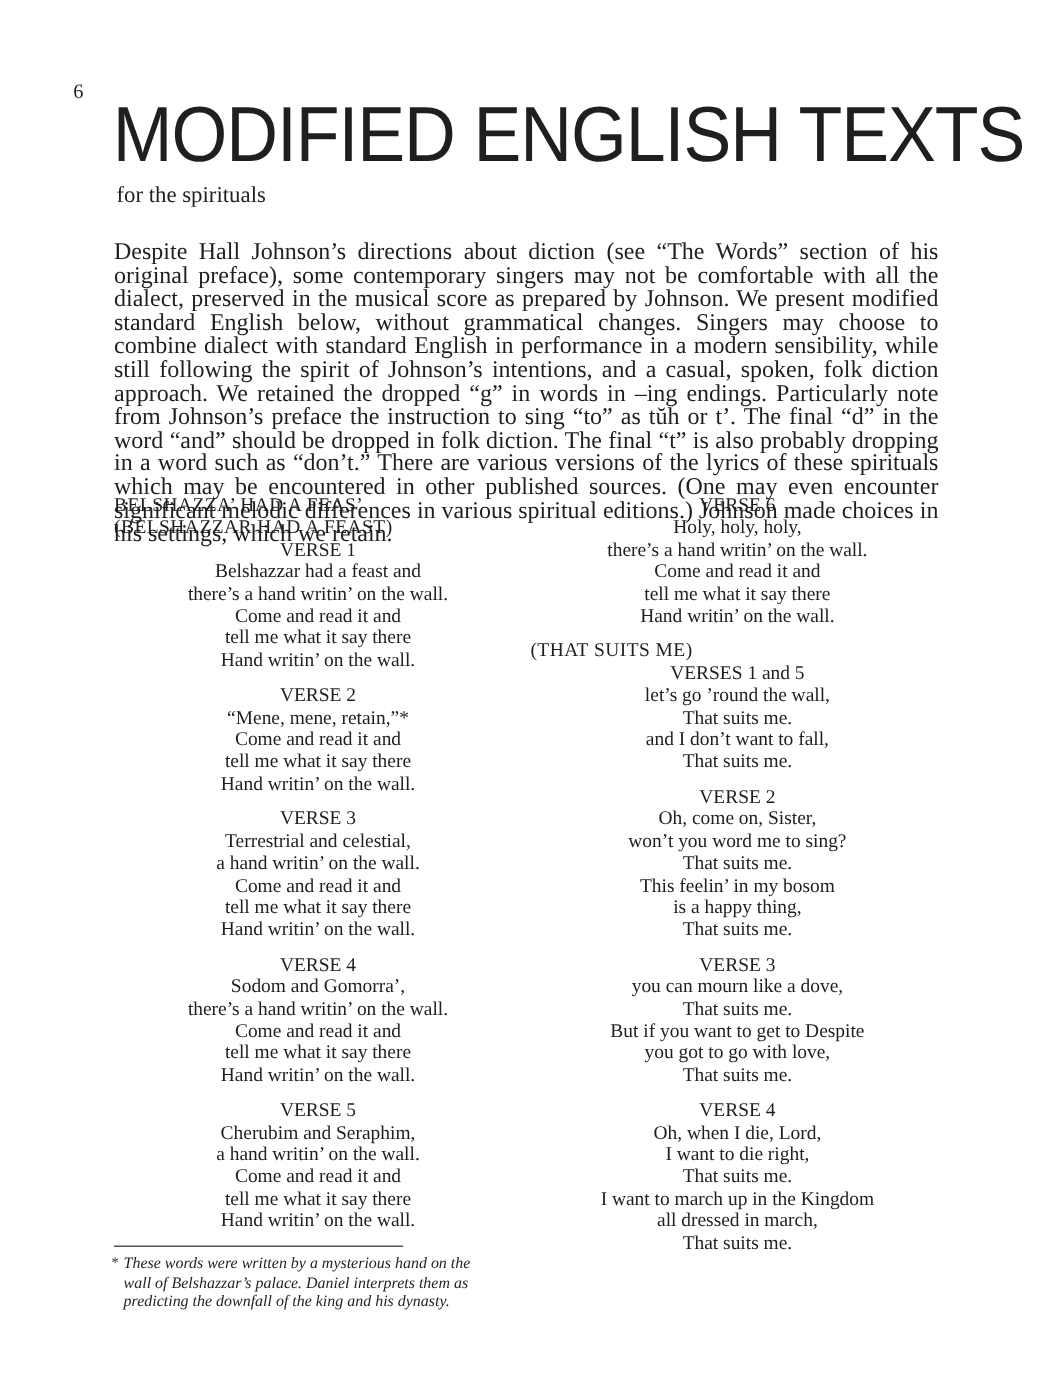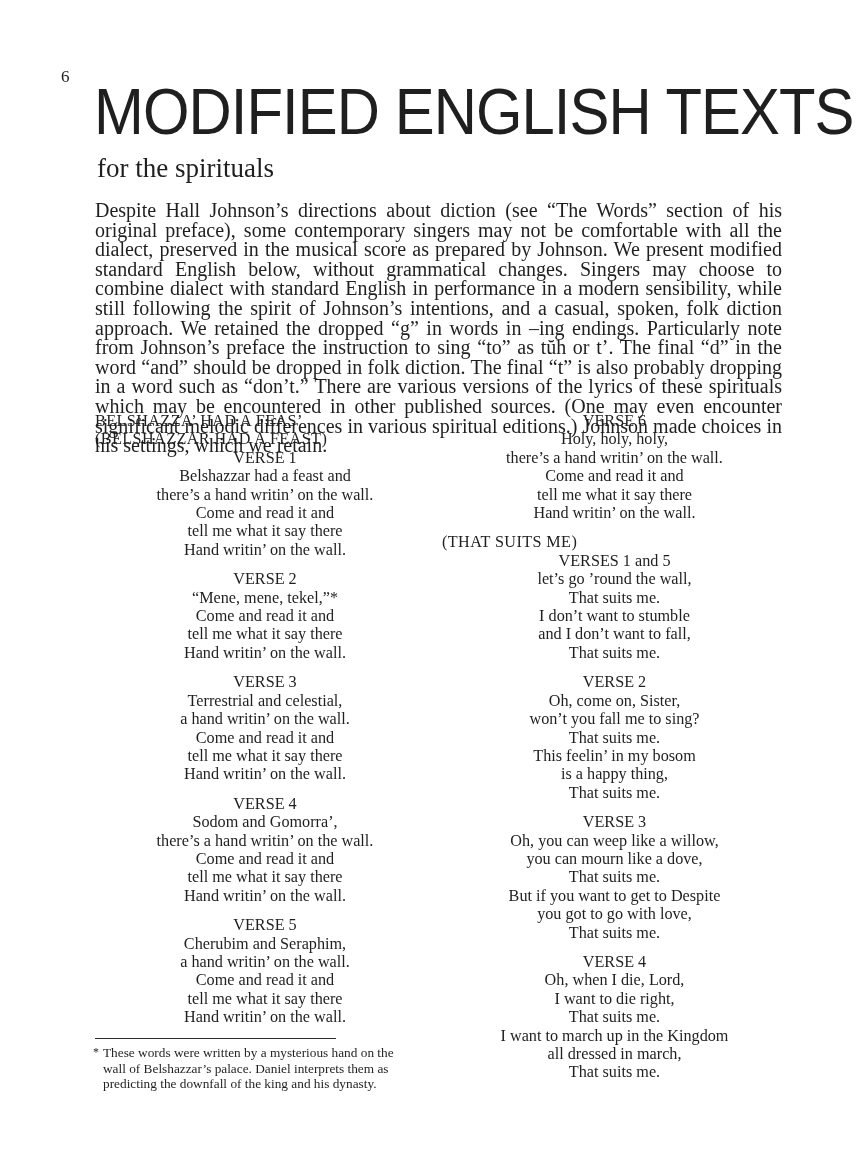--- a/index.html
+++ b/index.html
@@ -33,21 +33,21 @@
   }
   .title-inner {
     display: inline-block;
     transform: scaleX(0.92);
     transform-origin: 0 0;
   }
   .subtitle {
     position: absolute;
     left: 97px;
     top: 152px;
-    font-size: 27px;
+    font-size: 19px;
     line-height: 1.2;
   }
   .intro {
     position: absolute;
     left: 95px;
     top: 201px;
     width: 687px;
     margin: 0;
     font-size: 20px;
     line-height: 19.6px;
@@ -69,21 +69,21 @@
     font-size: 13.3px;
     line-height: 15.9px;
   }
   .fn-rule {
     width: 241px;
     border-top: 1.2px solid #2a2a2a;
     margin: 0 0 6px 0;
   }
   .fn-body { position: relative; padding-left: 8px; }
   .fn-marker { position: absolute; left: -2px; top: 0; font-size: 12px; }
-  .fn-line { white-space: nowrap; }
+  .fn-line { white-space: nowrap; font-style: italic; }
 </style>
 </head>
 <body>
 
 <div class="page">
   <div class="page-number">6</div>
   <h1 class="title"><span class="title-inner">MODIFIED ENGLISH TEXTS</span></h1>
   <div class="subtitle">for the spirituals</div>
   <p class="intro">Despite Hall Johnson’s directions about diction (see “The Words” section of his original preface), some contemporary singers may not be comfortable with all the dialect, preserved in the musical score as prepared by Johnson. We present modified standard English below, without grammatical changes. Singers may choose to combine dialect with standard English in performance in a modern sensibility, while still following the spirit of Johnson’s intentions, and a casual, spoken, folk diction approach. We retained the dropped “g” in words in –ing endings. Particularly note from Johnson’s preface the instruction to sing “to” as tŭh or t’. The final “d” in the word “and” should be dropped in folk diction. The final “t” is also probably dropping in a word such as “don’t.” There are various versions of the lyrics of these spirituals which may be encountered in other published sources. (One may even encounter significant melodic differences in various spiritual editions.) Johnson made choices in his settings, which we retain.</p>
   <div class="col col-left">
@@ -94,21 +94,21 @@
       <div class="block verse">
         <div class="verse-label">VERSE 1</div>
         <div class="verse-line">Belshazzar had a feast and</div>
         <div class="verse-line">there’s a hand writin’ on the wall.</div>
         <div class="verse-line">Come and read it and</div>
         <div class="verse-line">tell me what it say there</div>
         <div class="verse-line">Hand writin’ on the wall.</div>
       </div>
       <div class="block verse">
         <div class="verse-label">VERSE 2</div>
-        <div class="verse-line">“Mene, mene, tekel,”*</div>
+        <div class="verse-line">“Mene, mene, retain,”*</div>
         <div class="verse-line">Come and read it and</div>
         <div class="verse-line">tell me what it say there</div>
         <div class="verse-line">Hand writin’ on the wall.</div>
       </div>
       <div class="block verse">
         <div class="verse-label">VERSE 3</div>
         <div class="verse-line">Terrestrial and celestial,</div>
         <div class="verse-line">a hand writin’ on the wall.</div>
         <div class="verse-line">Come and read it and</div>
         <div class="verse-line">tell me what it say there</div>
@@ -149,36 +149,34 @@
         <div class="verse-line">tell me what it say there</div>
         <div class="verse-line">Hand writin’ on the wall.</div>
       </div>
       <div class="block song-title">
         <div class="song-title-line">(THAT SUITS ME)</div>
       </div>
       <div class="block verse">
         <div class="verse-label">VERSES 1 and 5</div>
         <div class="verse-line">let’s go ’round the wall,</div>
         <div class="verse-line">That suits me.</div>
-        <div class="verse-line">I don’t want to stumble</div>
         <div class="verse-line">and I don’t want to fall,</div>
         <div class="verse-line">That suits me.</div>
       </div>
       <div class="block verse">
         <div class="verse-label">VERSE 2</div>
         <div class="verse-line">Oh, come on, Sister,</div>
-        <div class="verse-line">won’t you fall me to sing?</div>
+        <div class="verse-line">won’t you word me to sing?</div>
         <div class="verse-line">That suits me.</div>
         <div class="verse-line">This feelin’ in my bosom</div>
         <div class="verse-line">is a happy thing,</div>
         <div class="verse-line">That suits me.</div>
       </div>
       <div class="block verse">
         <div class="verse-label">VERSE 3</div>
-        <div class="verse-line">Oh, you can weep like a willow,</div>
         <div class="verse-line">you can mourn like a dove,</div>
         <div class="verse-line">That suits me.</div>
         <div class="verse-line">But if you want to get to Despite</div>
         <div class="verse-line">you got to go with love,</div>
         <div class="verse-line">That suits me.</div>
       </div>
       <div class="block verse">
         <div class="verse-label">VERSE 4</div>
         <div class="verse-line">Oh, when I die, Lord,</div>
         <div class="verse-line">I want to die right,</div>

